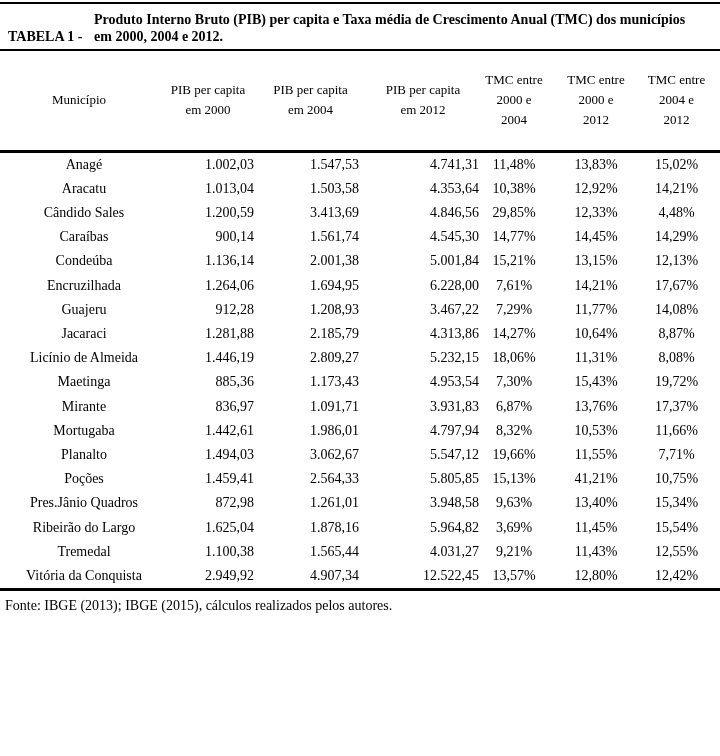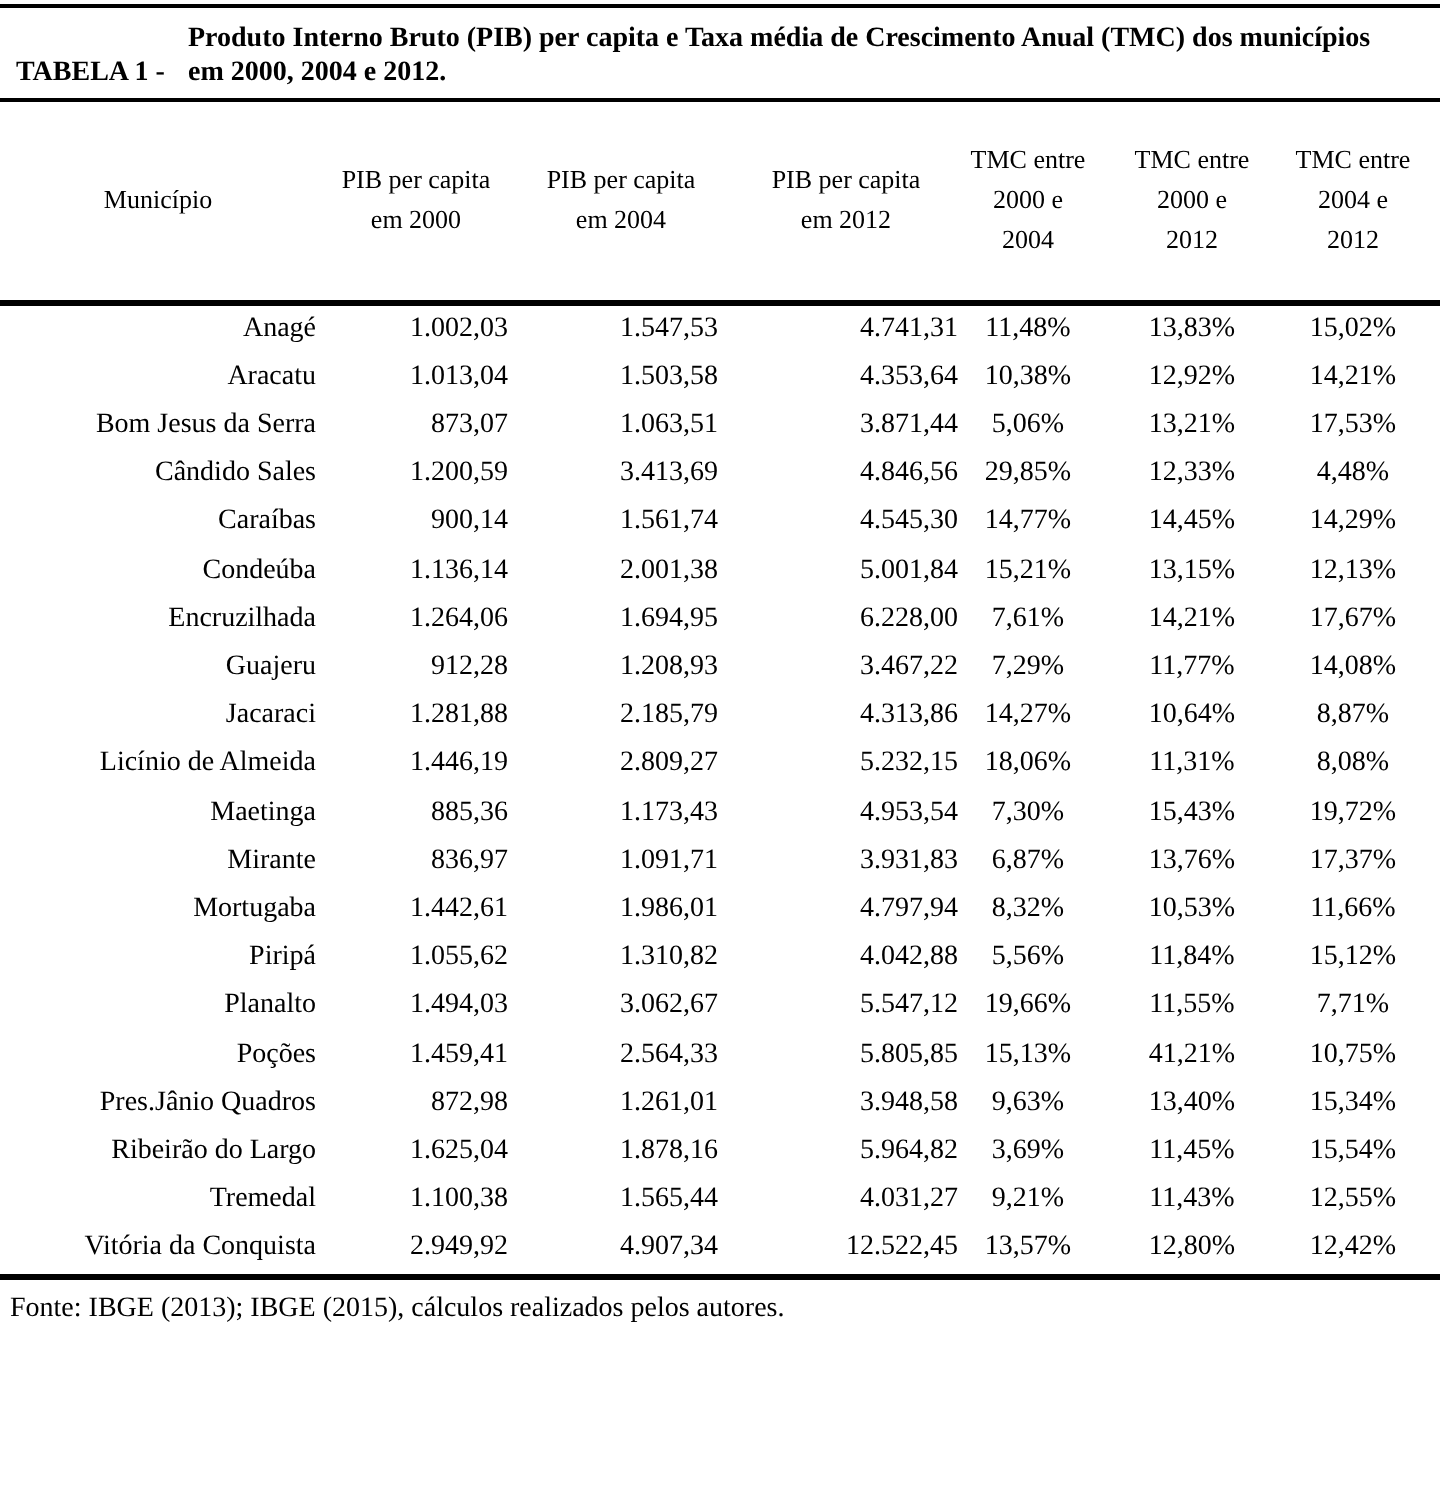--- a/index.html
+++ b/index.html
@@ -49,21 +49,21 @@
     border-bottom: 3px solid #000000;
   }
   tbody td {
     height: 24.2px;
     font-size: 14px;
     line-height: 24.2px;
     vertical-align: middle;
     overflow: hidden;
     white-space: nowrap;
   }
-  td.col-name { text-align: right;  padding-left: 10px; }
+  td.col-name { text-align: center;  padding-left: 10px; }
   td.col-pib  { text-align: right; padding-right: 4px; }
   td.col-tmc  { text-align: center; }
   td.col-last, th.col-last { padding-right: 14px; }
 
   .fonte {
     padding: 7px 0 0 5px;
     font-size: 14px;
     line-height: 16px;
   }
 </style>
@@ -124,29 +124,20 @@
         <tr>
           <td class="col-name">Aracatu</td>
           <td class="col-pib">1.013,04</td>
           <td class="col-pib">1.503,58</td>
           <td class="col-pib">4.353,64</td>
           <td class="col-tmc">10,38%</td>
           <td class="col-tmc">12,92%</td>
           <td class="col-tmc col-last">14,21%</td>
         </tr>
         <tr>
-          <td class="col-name">Bom Jesus da Serra</td>
-          <td class="col-pib">873,07</td>
-          <td class="col-pib">1.063,51</td>
-          <td class="col-pib">3.871,44</td>
-          <td class="col-tmc">5,06%</td>
-          <td class="col-tmc">13,21%</td>
-          <td class="col-tmc col-last">17,53%</td>
-        </tr>
-        <tr>
           <td class="col-name">Cândido Sales</td>
           <td class="col-pib">1.200,59</td>
           <td class="col-pib">3.413,69</td>
           <td class="col-pib">4.846,56</td>
           <td class="col-tmc">29,85%</td>
           <td class="col-tmc">12,33%</td>
           <td class="col-tmc col-last">4,48%</td>
         </tr>
         <tr>
           <td class="col-name">Caraíbas</td>
@@ -223,29 +214,20 @@
         <tr>
           <td class="col-name">Mortugaba</td>
           <td class="col-pib">1.442,61</td>
           <td class="col-pib">1.986,01</td>
           <td class="col-pib">4.797,94</td>
           <td class="col-tmc">8,32%</td>
           <td class="col-tmc">10,53%</td>
           <td class="col-tmc col-last">11,66%</td>
         </tr>
         <tr>
-          <td class="col-name">Piripá</td>
-          <td class="col-pib">1.055,62</td>
-          <td class="col-pib">1.310,82</td>
-          <td class="col-pib">4.042,88</td>
-          <td class="col-tmc">5,56%</td>
-          <td class="col-tmc">11,84%</td>
-          <td class="col-tmc col-last">15,12%</td>
-        </tr>
-        <tr>
           <td class="col-name">Planalto</td>
           <td class="col-pib">1.494,03</td>
           <td class="col-pib">3.062,67</td>
           <td class="col-pib">5.547,12</td>
           <td class="col-tmc">19,66%</td>
           <td class="col-tmc">11,55%</td>
           <td class="col-tmc col-last">7,71%</td>
         </tr>
         <tr>
           <td class="col-name">Poções</td>

